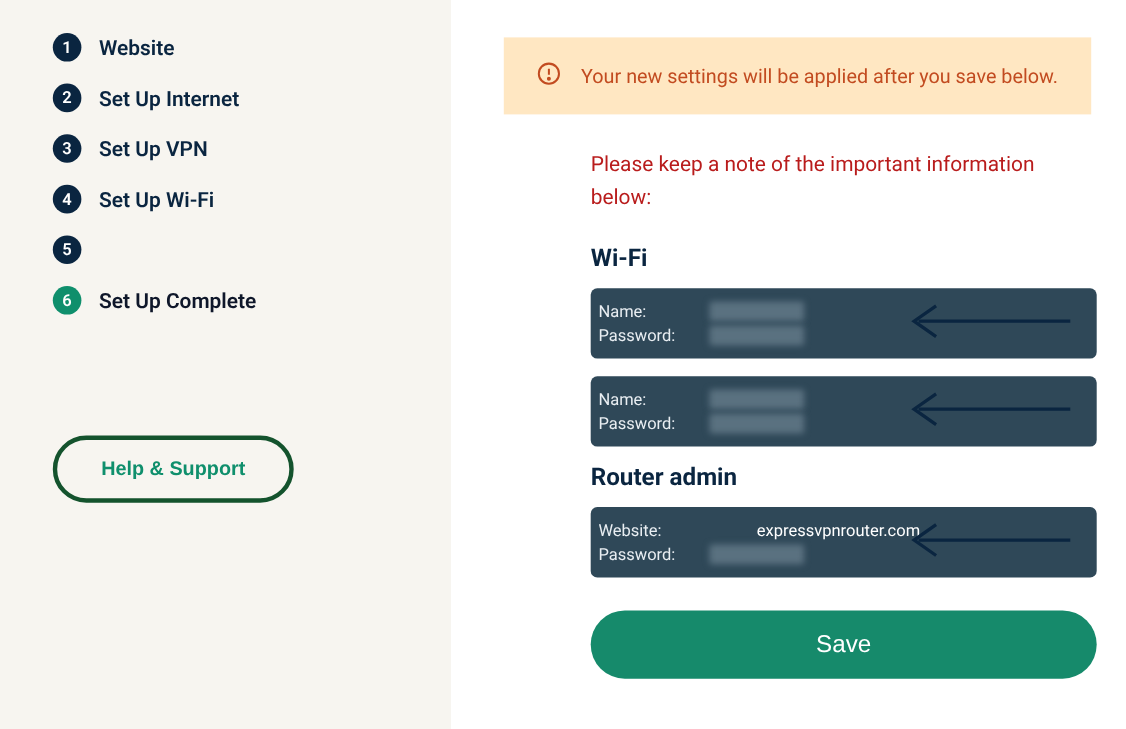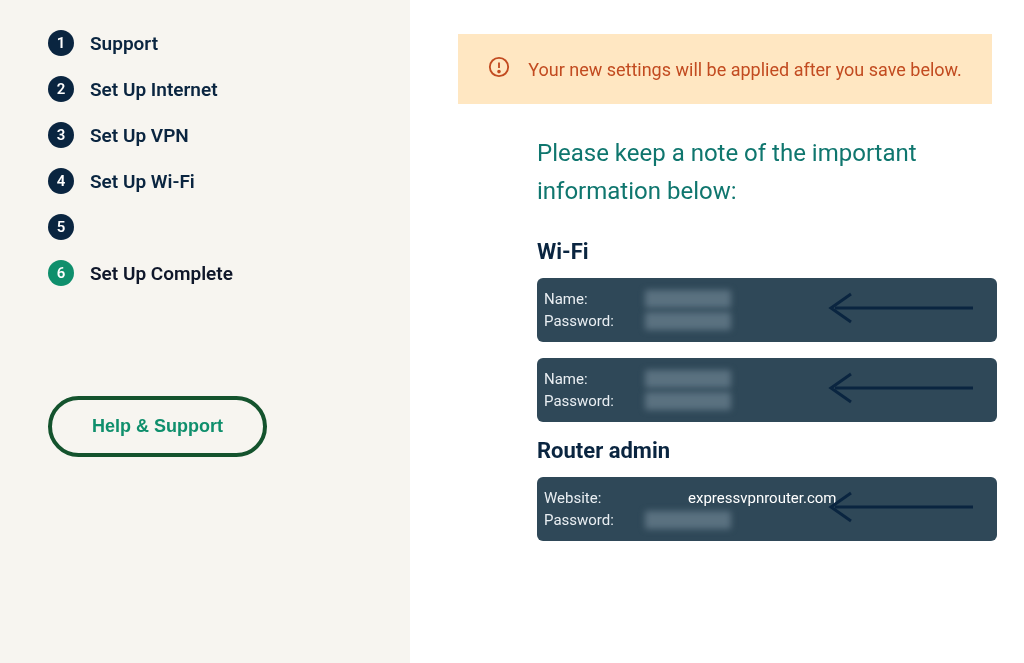--- a/index.html
+++ b/index.html
@@ -83,22 +83,22 @@
     }
     .alert-text {
       color: #c24b20;
       font-size: 18px;
     }
     .content {
       padding: 30px 0 0 100px;
       width: 560px;
     }
     .instruction {
-      font-size: 24px;
-      color: #0f766e;
+      font-size: 19px;
+      color: #b91c1c;
       line-height: 1.6;
       margin-bottom: 28px;
     }
     .section-title {
       font-size: 22px;
       font-weight: 700;
       color: #0a2540;
       margin-bottom: 14px;
     }
     .card {
@@ -147,21 +147,21 @@
       margin-top: 14px;
     }
   </style>
 </head>
 <body>
 
 <div class="sidebar">
   <ul class="steps">
     <li class="step">
       <span class="step-num">1</span>
-      <span class="step-label">Support</span>
+      <span class="step-label">Website</span>
     </li>
     <li class="step">
       <span class="step-num">2</span>
       <span class="step-label">Set Up Internet</span>
     </li>
     <li class="step">
       <span class="step-num">3</span>
       <span class="step-label">Set Up VPN</span>
     </li>
     <li class="step">
@@ -236,14 +236,15 @@
         <span class="blurred"></span>
       </div>
       <span class="arrow">
         <svg width="150" height="34" viewBox="0 0 150 34" fill="none" stroke="#0a2540" stroke-width="3">
           <line x1="148" y1="17" x2="10" y2="17"></line>
           <polyline points="26,3 6,17 26,31" stroke-linejoin="miter"></polyline>
         </svg>
       </span>
     </div>
 
+    <button class="save-btn">Save</button>
   </div>
 </div>
 
 </body></html>

